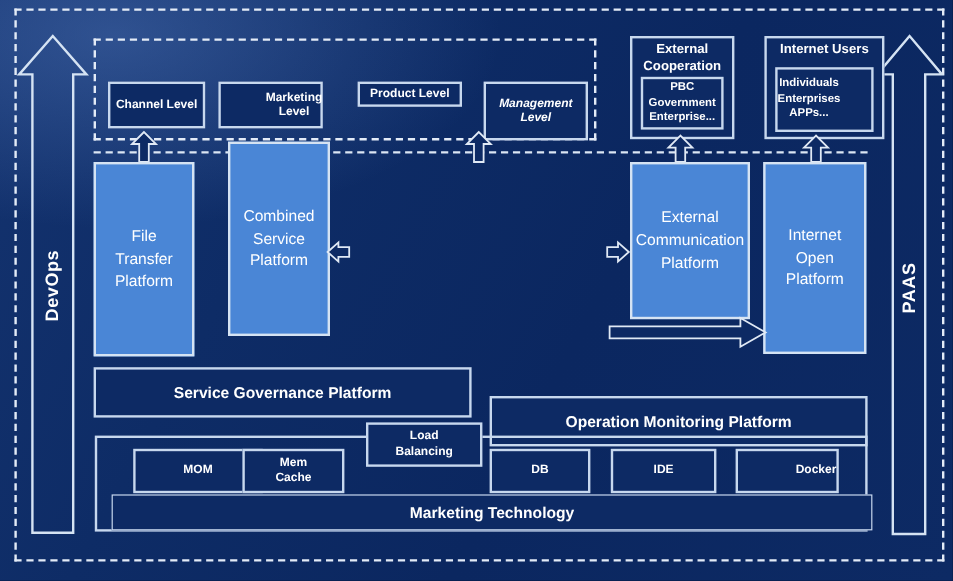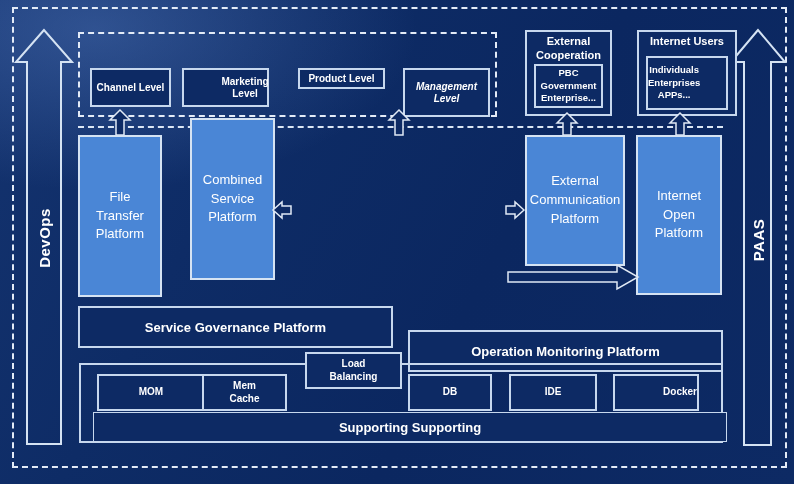--- a/index.html
+++ b/index.html
@@ -140,21 +140,21 @@
 
   <div class="darkbox gov" style="left:78px; top:306px; width:315px; height:42px;">
     <span>Service Governance Platform</span>
   </div>
   <div class="darkbox gov" style="left:408px; top:306px; width:315px; height:42px;margin-top:24px;">
     <span>Operation Monitoring Platform</span>
   </div>
 
   <div class="abs" style="left:79px; top:363px; width:644px; height:80px; border:2px solid #c7d8ee; box-sizing:border-box;"></div>
 
-  <div class="darkbox tech" style="left:97px; top:374px; width:108px; height:37px;">
+  <div class="darkbox tech" style="left:111px; top:374px; width:108px; height:37px;">
     <span>MOM</span>
   </div>
   <div class="darkbox tech" style="left:202px; top:374px; width:85px; height:37px;">
     <span>Mem
 Cache</span>
   </div>
   <div class="darkbox tech" style="left:305px; top:352px; width:97px; height:37px;">
     <span>Load
 Balancing</span>
   </div>
@@ -162,16 +162,16 @@
     <span>DB</span>
   </div>
   <div class="darkbox tech" style="left:509px; top:374px; width:88px; height:37px;">
     <span>IDE</span>
   </div>
   <div class="darkbox tech" style="left:613px; top:374px; width:86px; height:37px;padding-left:48px;">
     <span>Docker</span>
   </div>
 
   <div class="darkbox" style="left:93px; top:412px; width:634px; height:30px; border-width:1.5px; font-size:13px; font-weight:bold;">
-    <span>Supporting Supporting</span>
+    <span>Marketing Technology</span>
   </div>
 
 </div>
 
 </body></html>

